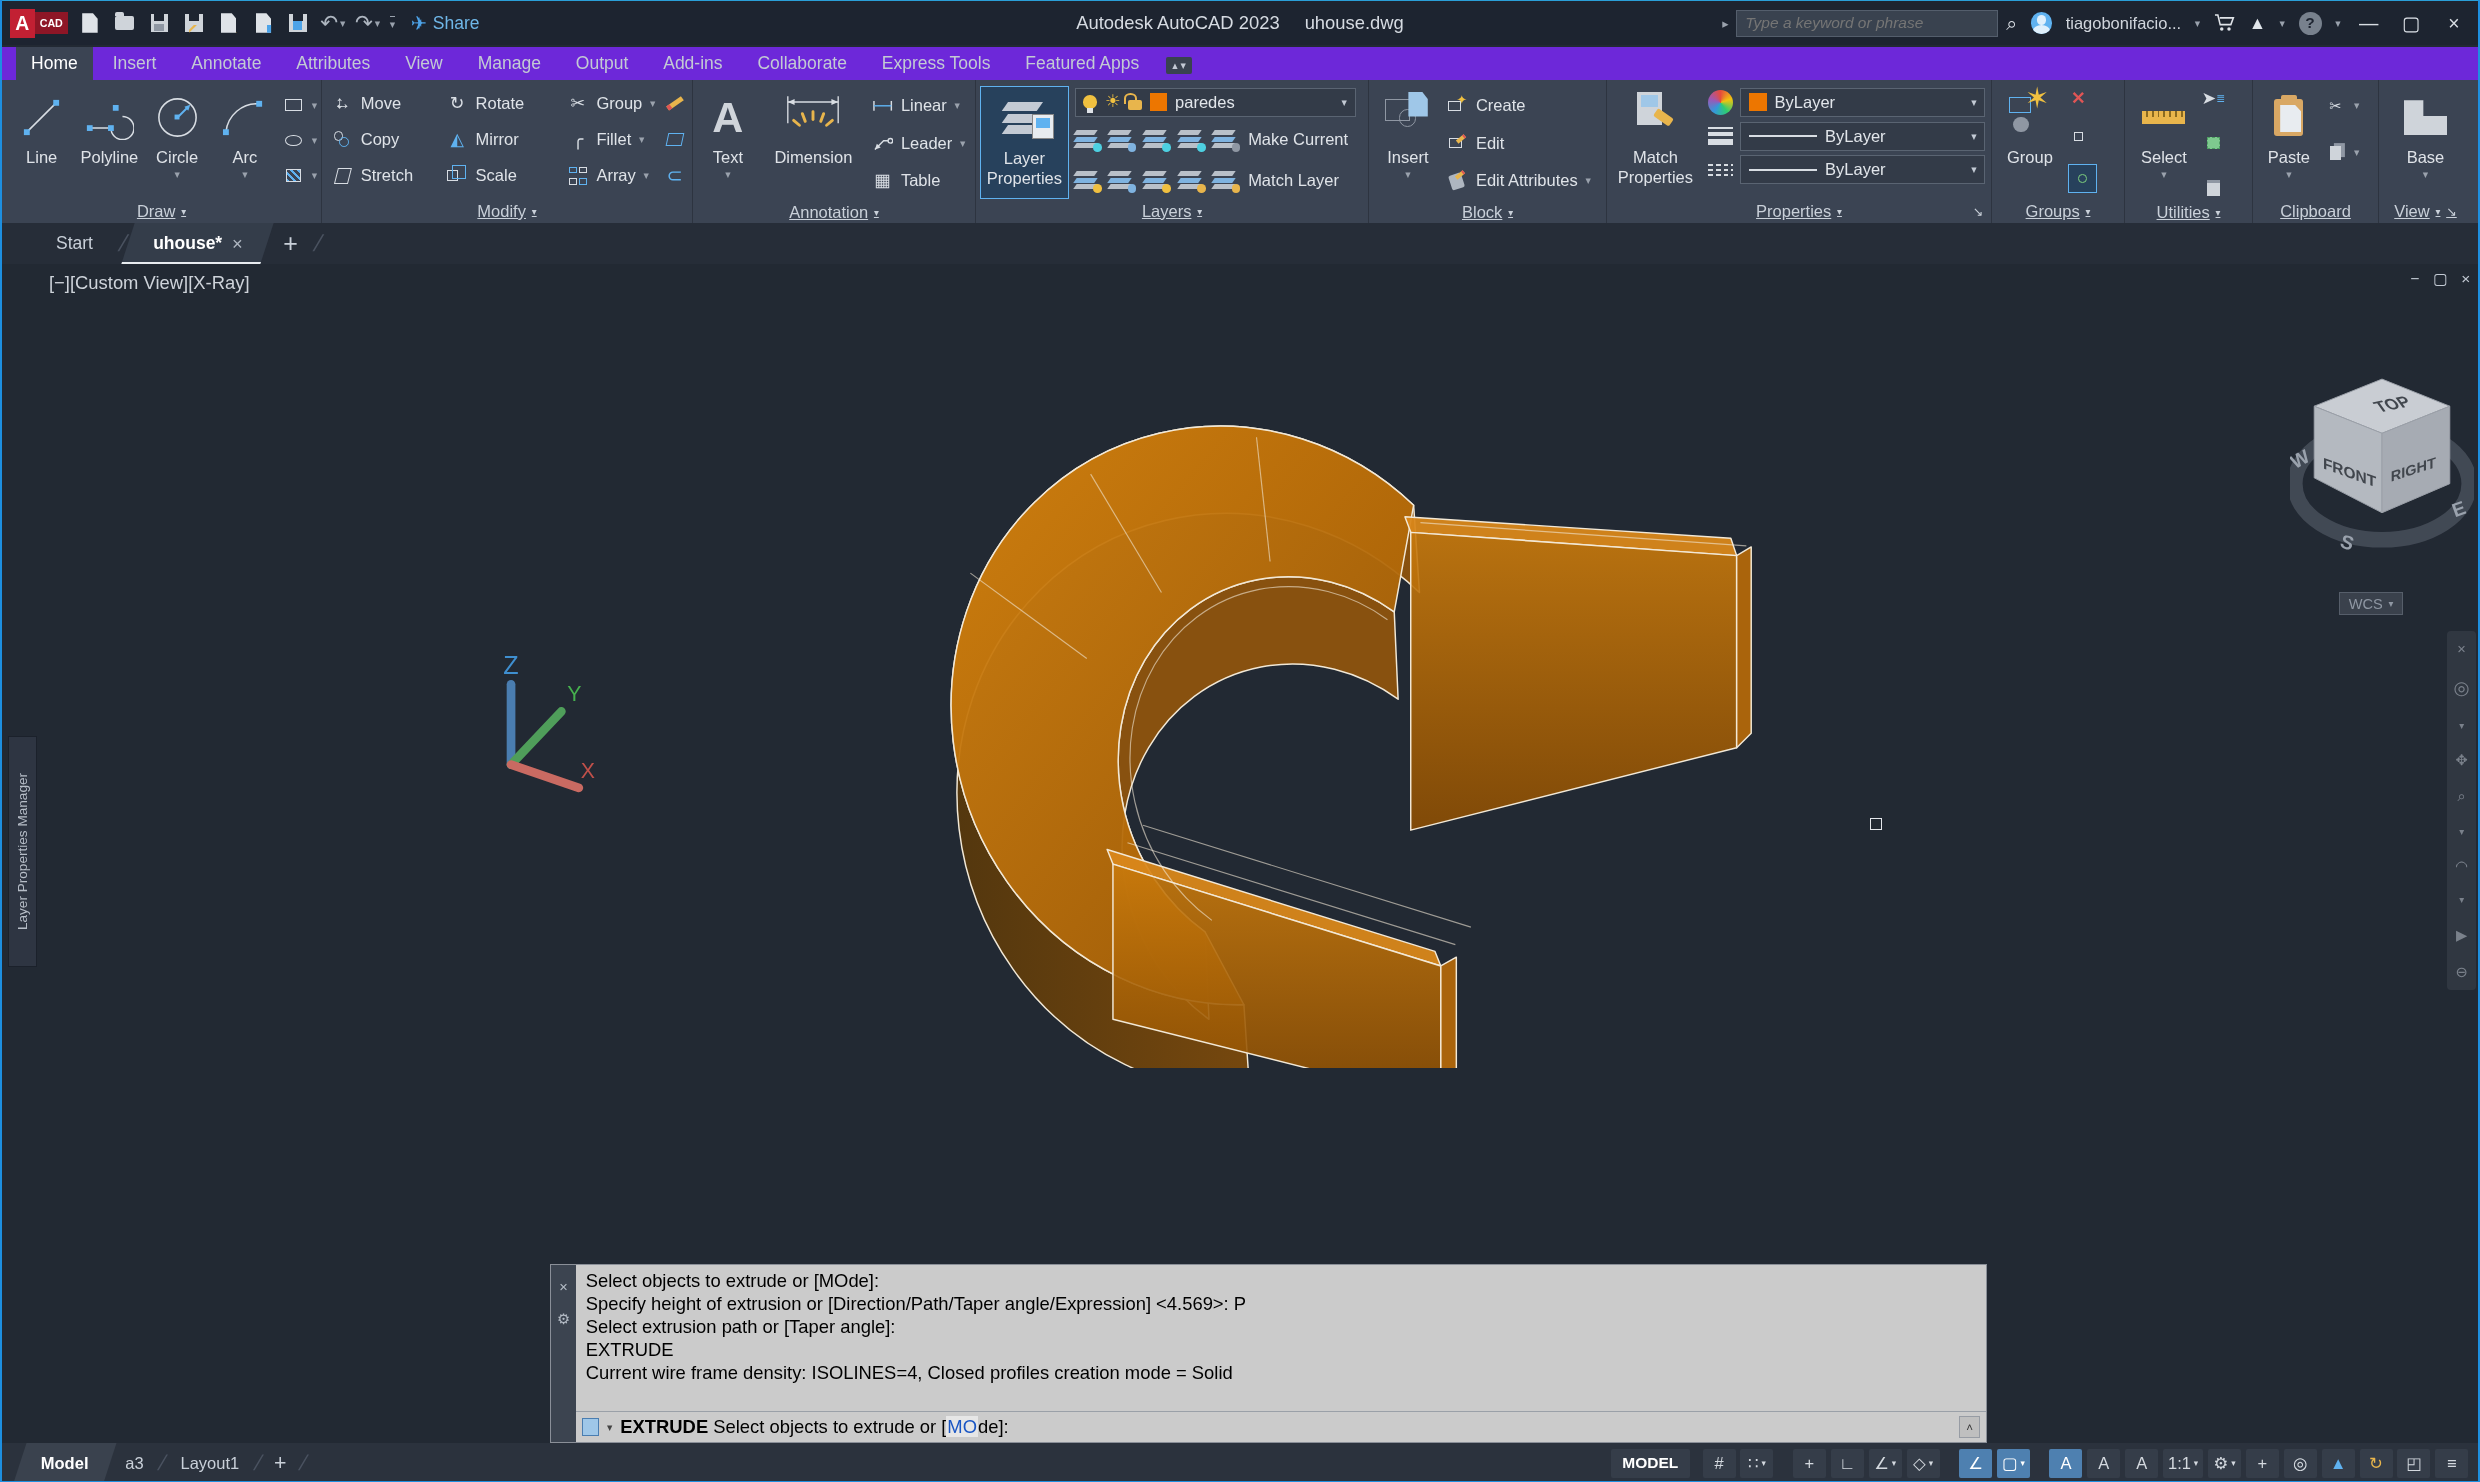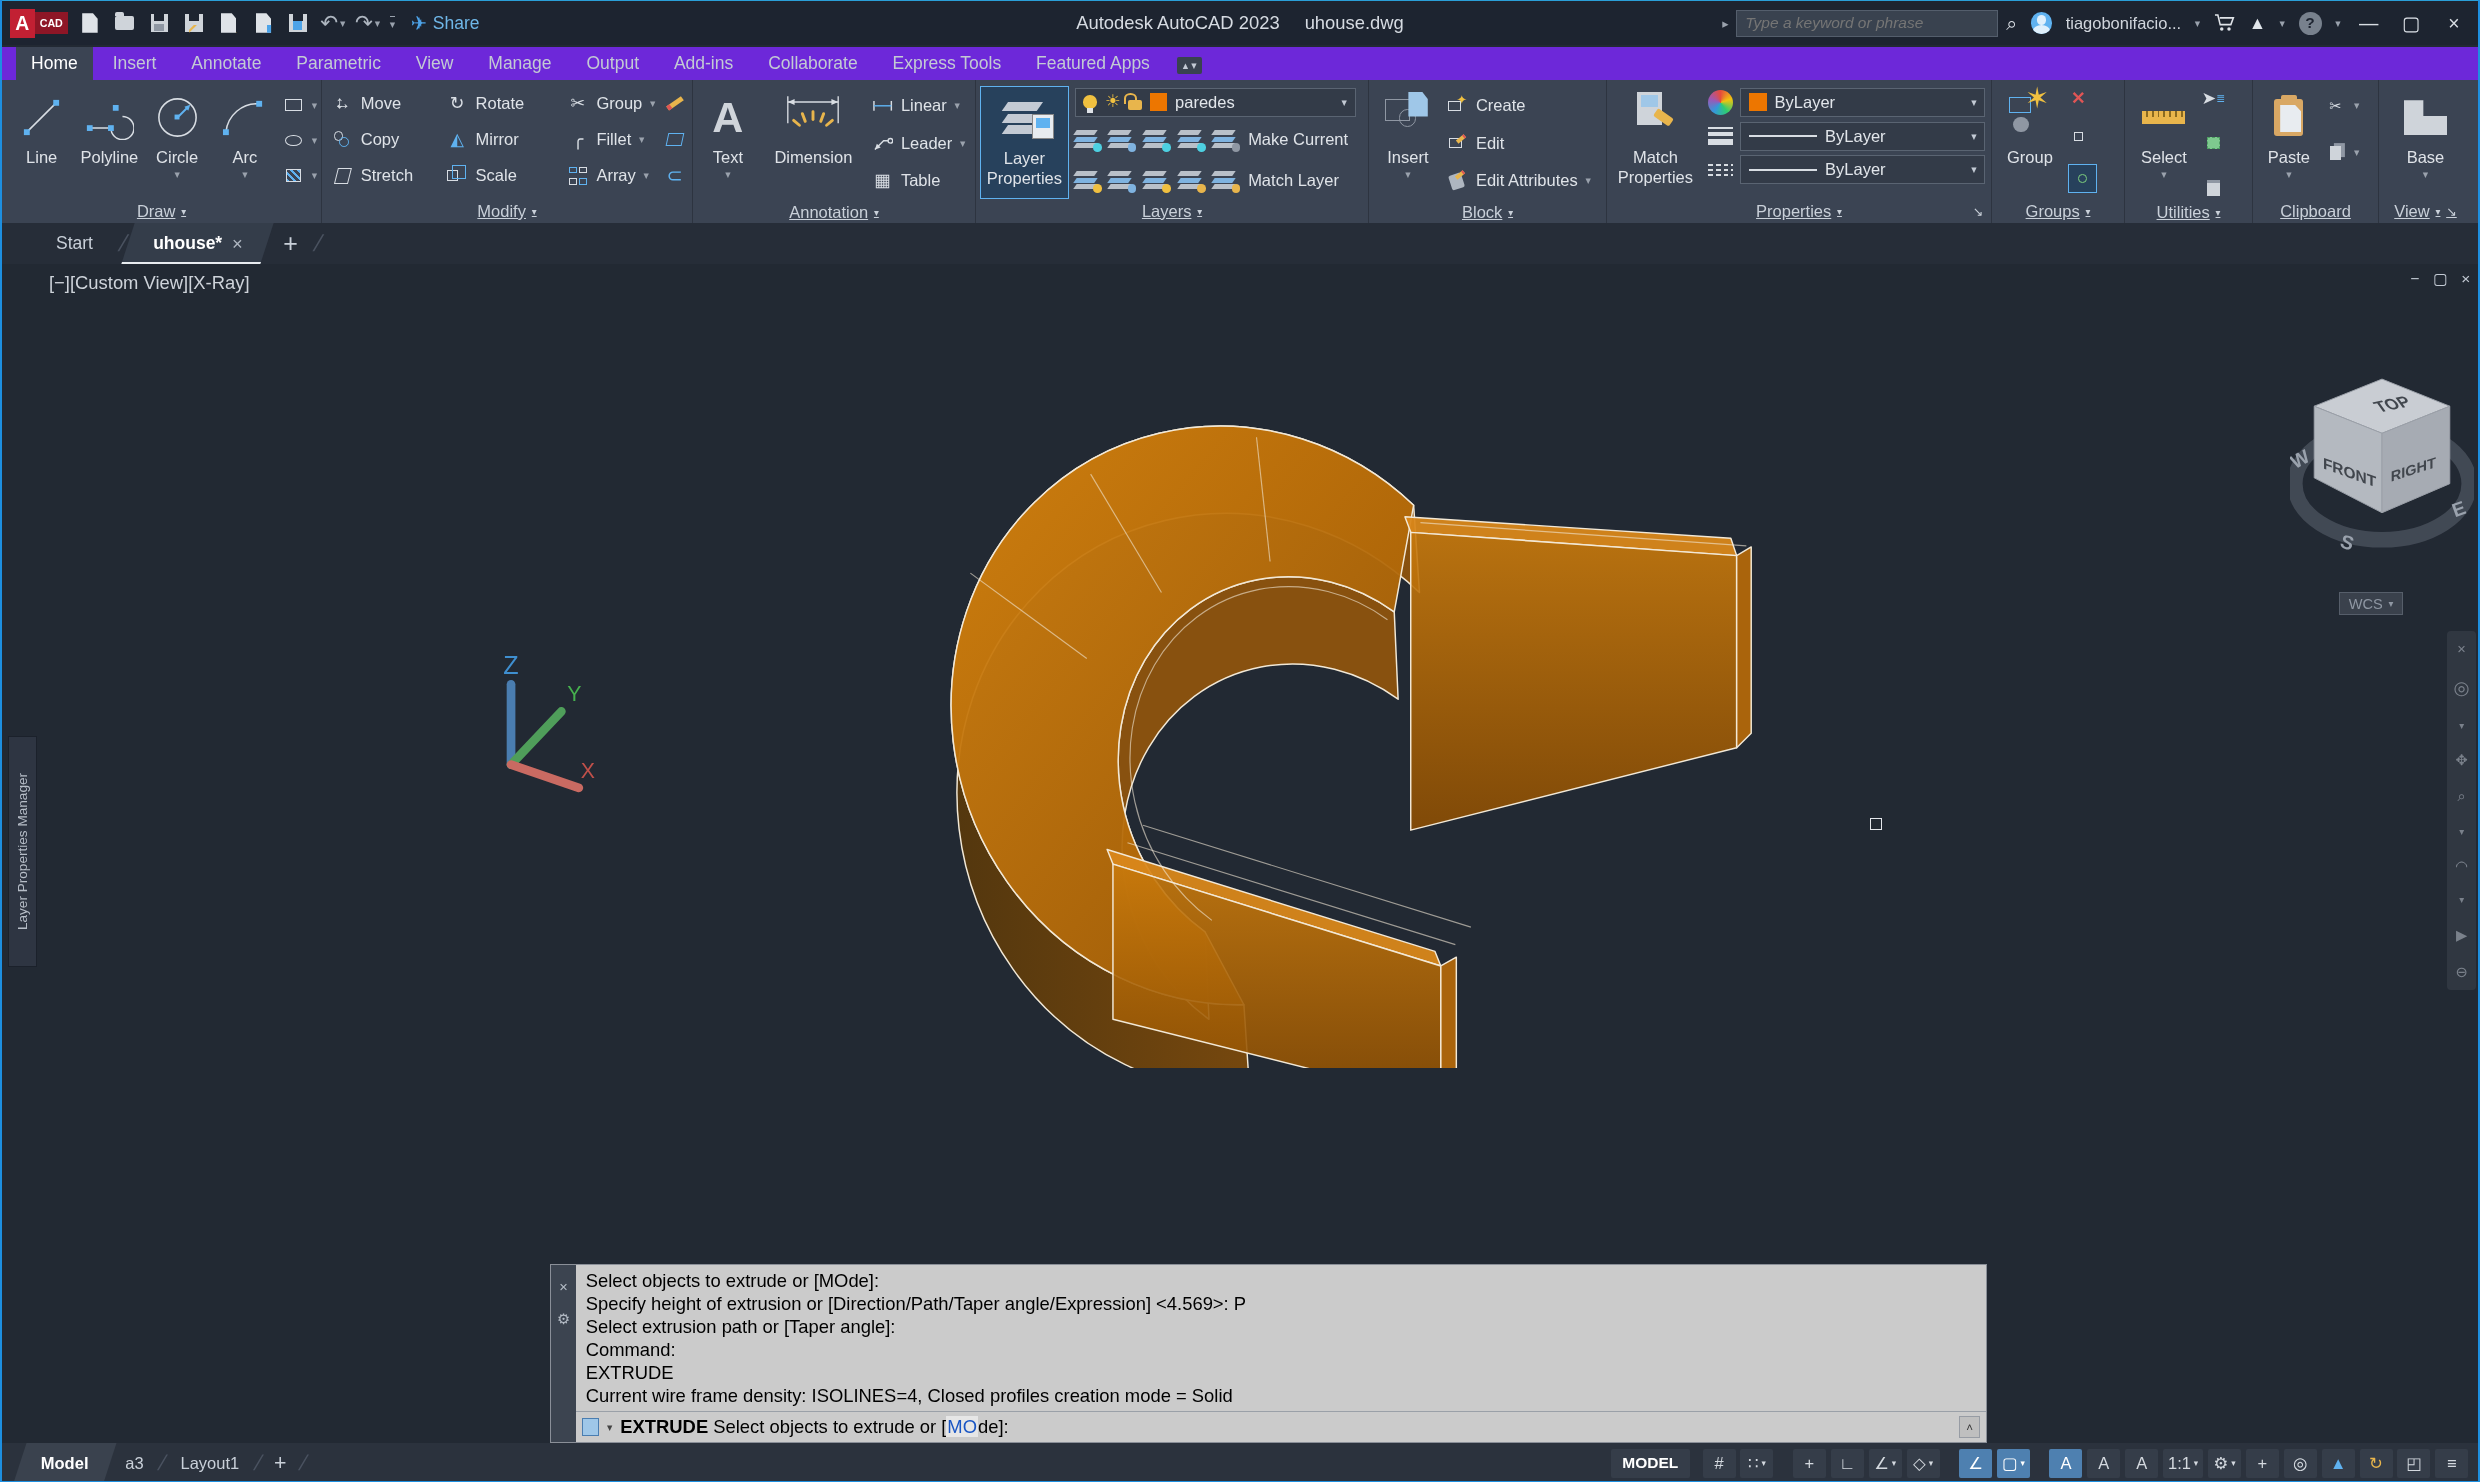--- a/index.html
+++ b/index.html
@@ -211,21 +211,21 @@
       <span class="winbtn">—</span>
       <span class="winbtn">▢</span>
       <span class="winbtn">×</span>
     </div>
   </div>
 
   <div id="tabrow">
     <span class="rtab active">Home</span>
     <span class="rtab">Insert</span>
     <span class="rtab">Annotate</span>
-    <span class="rtab">Parametric</span>
+    <span class="rtab">Attributes</span>
     <span class="rtab">View</span>
     <span class="rtab">Manage</span>
     <span class="rtab">Output</span>
     <span class="rtab">Add-ins</span>
     <span class="rtab">Collaborate</span>
     <span class="rtab">Express Tools</span>
     <span class="rtab">Featured Apps</span>
     <span class="ribbon-toggle">▴ ▾</span>
   </div>
 
@@ -851,21 +851,20 @@
   <div id="cmd">
     <div id="cmd-strip">
       <span>×</span>
       <span>⚙</span>
     </div>
     <div id="cmd-main">
       <div id="cmd-history">
         <div>Select objects to extrude or [MOde]:</div>
         <div>Specify height of extrusion or [Direction/Path/Taper angle/Expression] &lt;4.569&gt;: P</div>
         <div>Select extrusion path or [Taper angle]:</div>
-        <div>Command:</div>
         <div>EXTRUDE</div>
         <div>Current wire frame density:  ISOLINES=4, Closed profiles creation mode = Solid</div>
       </div>
       <div id="cmd-prompt">
         <span class="cube-i"></span>
         <span style="font-size:10.7px;color:#444;">▾</span>
         <span><b>EXTRUDE</b> <span>Select objects to extrude or [</span><span class="hl-mo">MO</span><span>de]:</span></span>
         <span id="cmd-scroll">˄</span>
       </div>
     </div>

